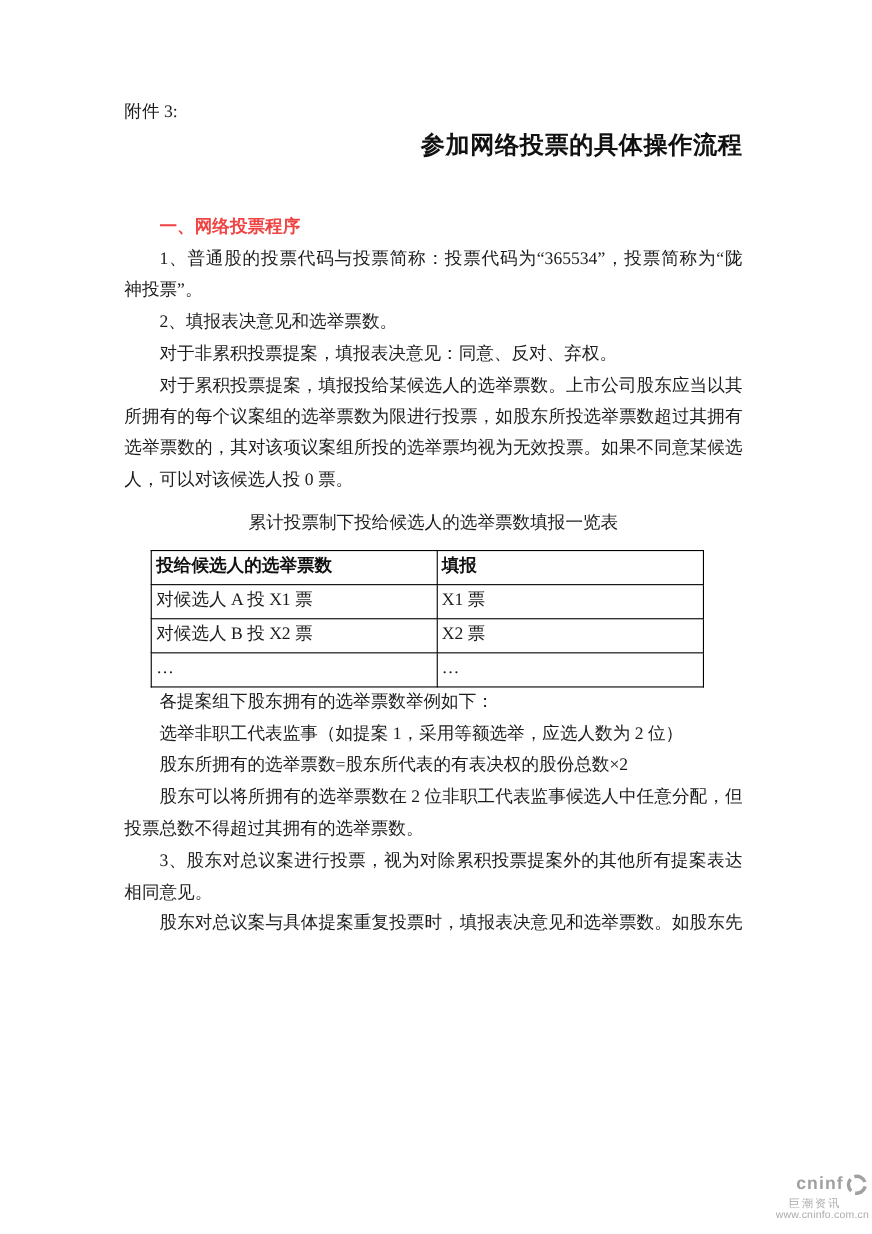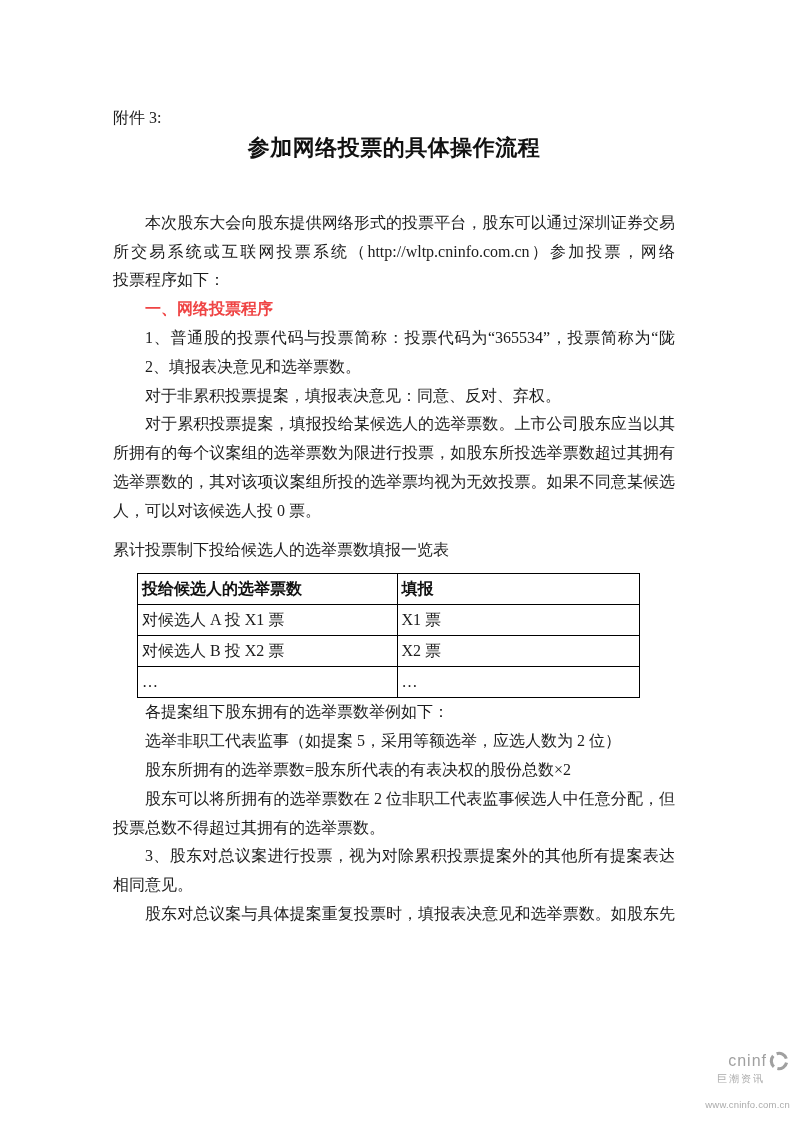--- a/index.html
+++ b/index.html
@@ -10,36 +10,36 @@
     height: 1122px;
     background: #ffffff;
     overflow: hidden;
     font-family: "Liberation Serif", "DejaVu Serif", serif;
     color: #1c1c1c;
   }
 
   .doc {
     position: absolute;
     left: 113px;
-    top: 104px;
+    top: 88px;
     width: 562px;
     font-size: 16px;
     line-height: 28.8px;
   }
 
   .attach-label {
     text-align: left;
   }
 
   .doc-title {
     font-family: "Liberation Sans", "DejaVu Sans", sans-serif;
     font-weight: 700;
     font-size: 22px;
     line-height: 30px;
-    text-align: center;
+    text-align: right;
     color: #111111;
     margin: 0 0 46px 0;
     letter-spacing: 0.5px;
   }
 
   .para { margin: 0; }
 
   .para .line {
     text-align: justify;
     text-align-last: justify;
@@ -49,20 +49,21 @@
   .para .line.first { text-indent: 2em; }
   .para .line.last  { text-align-last: left; }
 
   .para.heading .line {
     font-family: "Liberation Sans", "DejaVu Sans", sans-serif;
     font-weight: 700;
     color: #ef4444;
   }
 
   .table-caption {
+    text-align: center;
     margin-top: 10px;
     height: 28.8px;
     overflow: hidden;
   }
 
   table.vote-table {
     border-collapse: collapse;
     table-layout: fixed;
     width: 503px;
     margin: 9px 0 0 24px;
@@ -97,61 +98,57 @@
     font-family: "Liberation Sans", "DejaVu Sans", sans-serif;
     line-height: 1.1;
   }
   .brand-row {
     display: flex;
     align-items: center;
     justify-content: flex-end;
     gap: 1px;
   }
   .brand-word {
-    font-weight: 400;
+    font-weight: 700;
     font-size: 16px;
     letter-spacing: 1px;
     color: #a0a0a0;
   }
   .brand-cn {
     font-size: 10px;
     letter-spacing: 2px;
     color: #ababab;
     padding-right: 25px;
     margin-top: 1px;
   }
   .brand-url {
     font-size: 9.5px;
     color: #ababab;
-    margin-top: 16px;
+    margin-top: 0;
     letter-spacing: 0.2px;
   }
   .swirl { display: inline-block; }
 </style>
 </head>
 <body>
 
 <div class="page">
   <div class="doc">
 
     <div class="attach-label">附件 3:</div>
 
     <h1 class="doc-title">参加网络投票的具体操作流程</h1>
 
     <div id="pre-blocks">
-        <div class="para">
-          <div class="line first">本次股东大会向股东提供网络形式的投票平台，股东可以通过深圳证券交易</div>
-          <div class="line">所交易系统或互联网投票系统（http://wltp.cninfo.com.cn）参加投票，网络</div>
-          <div class="line last">投票程序如下：</div>
-        </div>
         <div class="para heading">
           <div class="line first last">一、网络投票程序</div>
         </div>
         <div class="para">
           <div class="line first">1、普通股的投票代码与投票简称：投票代码为“365534”，投票简称为“陇</div>
+          <div class="line last">神投票”。</div>
         </div>
         <div class="para">
           <div class="line first last">2、填报表决意见和选举票数。</div>
         </div>
         <div class="para">
           <div class="line first last">对于非累积投票提案，填报表决意见：同意、反对、弃权。</div>
         </div>
         <div class="para">
           <div class="line first">对于累积投票提案，填报投给某候选人的选举票数。上市公司股东应当以其</div>
           <div class="line">所拥有的每个议案组的选举票数为限进行投票，如股东所投选举票数超过其拥有</div>
@@ -187,21 +184,21 @@
             <td>…</td>
           </tr>
         </tbody>
     </table>
 
     <div id="post-blocks" class="post-blocks">
         <div class="para">
           <div class="line first last">各提案组下股东拥有的选举票数举例如下：</div>
         </div>
         <div class="para">
-          <div class="line first last">选举非职工代表监事（如提案 5，采用等额选举，应选人数为 2 位）</div>
+          <div class="line first last">选举非职工代表监事（如提案 1，采用等额选举，应选人数为 2 位）</div>
         </div>
         <div class="para">
           <div class="line first last">股东所拥有的选举票数=股东所代表的有表决权的股份总数×2</div>
         </div>
         <div class="para">
           <div class="line first">股东可以将所拥有的选举票数在 2 位非职工代表监事候选人中任意分配，但</div>
           <div class="line last">投票总数不得超过其拥有的选举票数。</div>
         </div>
         <div class="para">
           <div class="line first">3、股东对总议案进行投票，视为对除累积投票提案外的其他所有提案表达</div>

